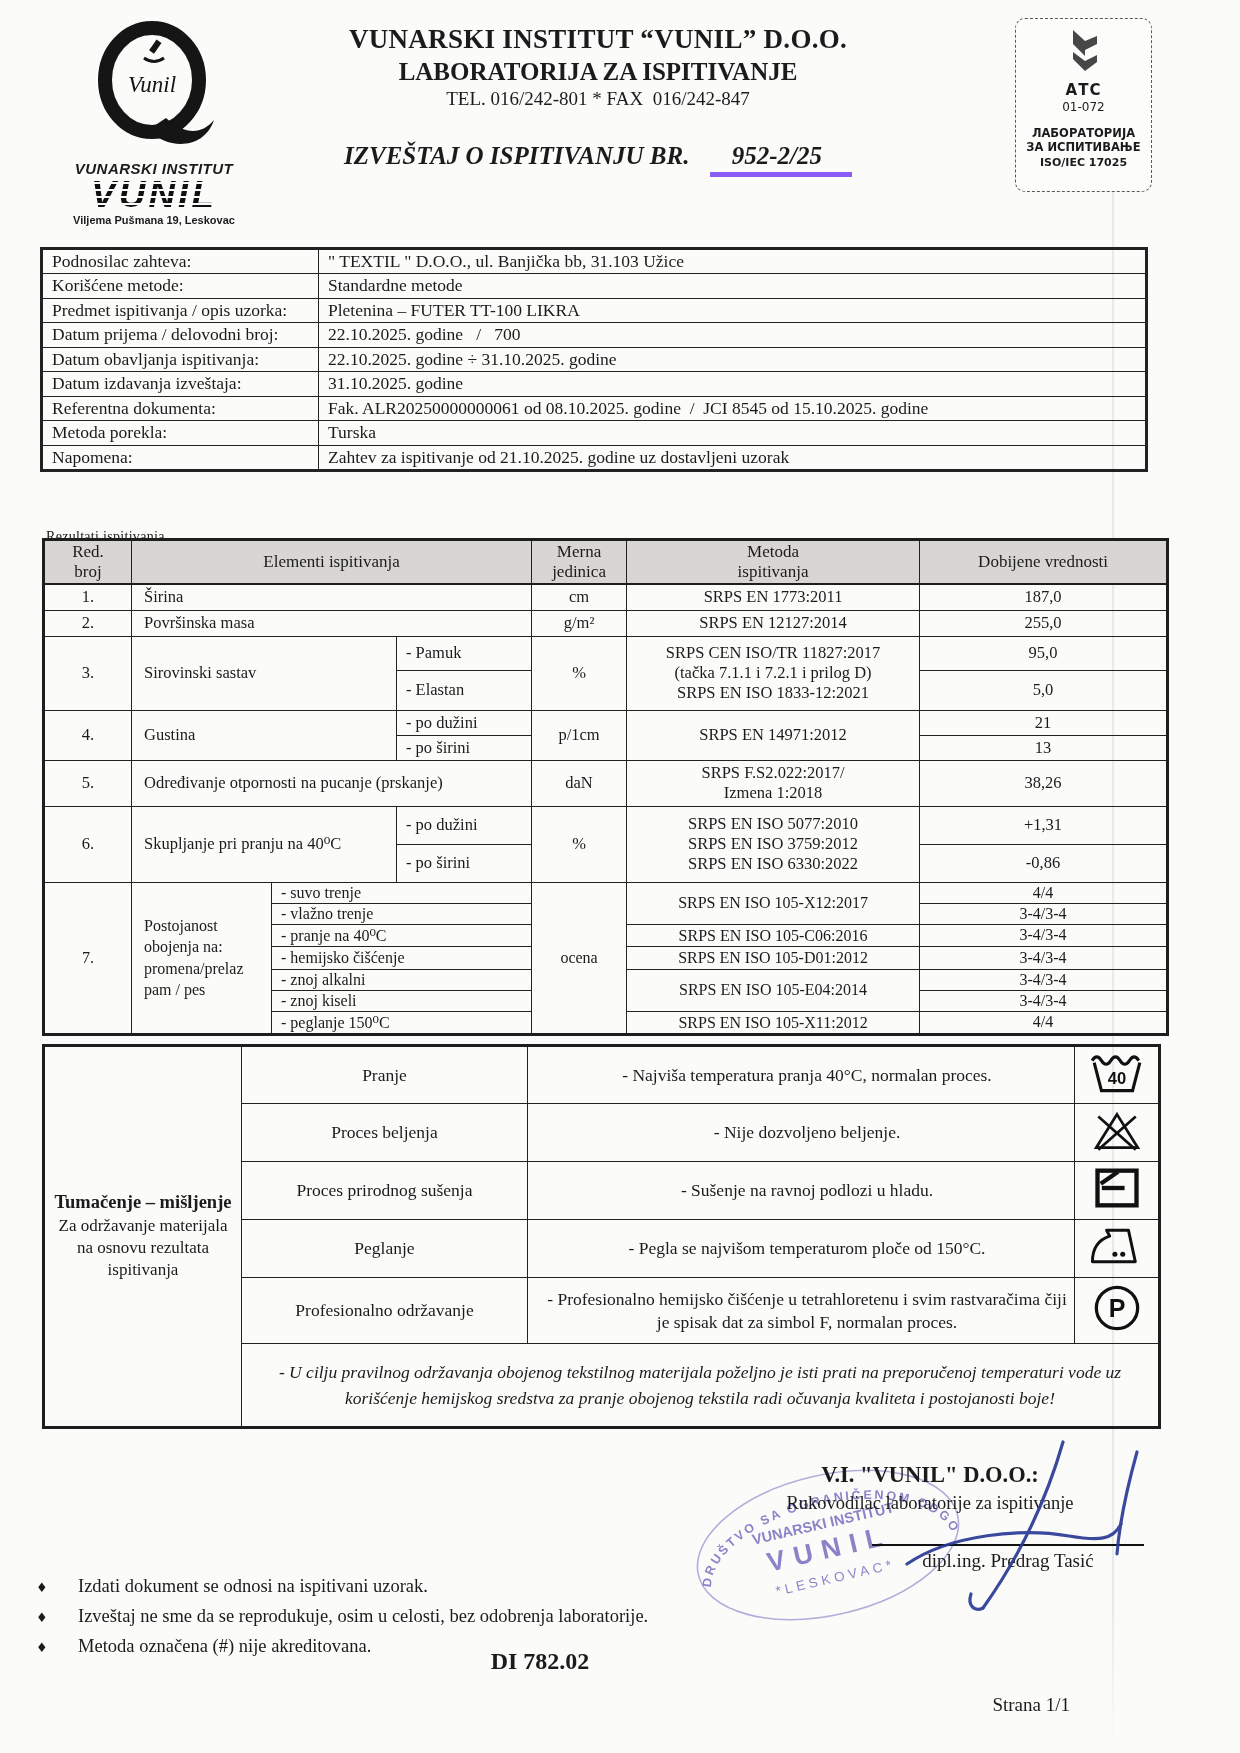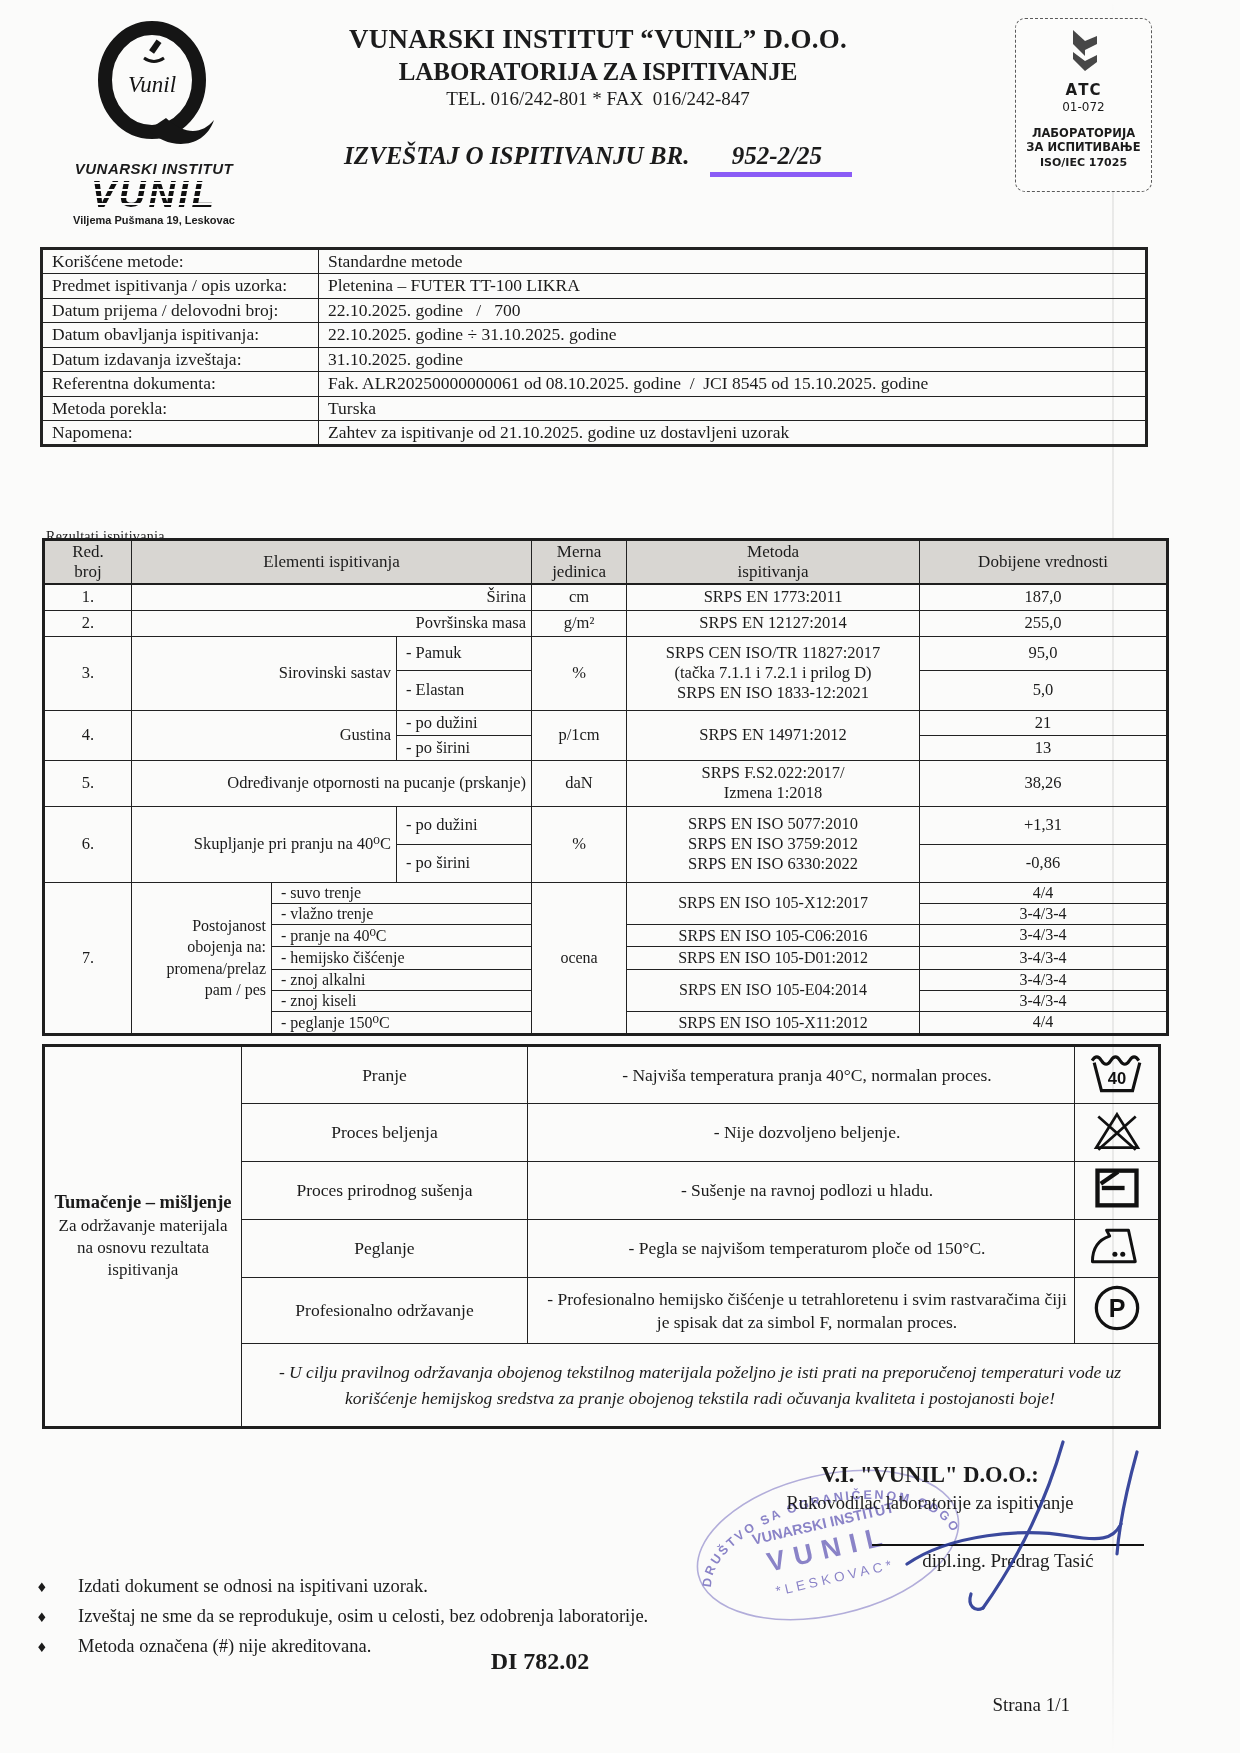--- a/index.html
+++ b/index.html
@@ -47,21 +47,21 @@
   .info-table td { border:1.6px solid #222; font-size:17.5px; padding:1px 9px; height:24.5px; }
   .info-table td.lbl { width:277px; }
 
   .results-heading { position:absolute; left:46px; top:529px; font-size:14px; letter-spacing:.3px; }
 
   .results-table { position:absolute; left:42px; top:538px; width:1124px; border:3px solid #1e1e1e; }
   .results-table th, .results-table td { border:1.6px solid #222; font-size:16.5px; padding:1px 5px; }
   .results-table th { background:#d8d6d2; font-weight:normal; font-size:17px; height:44px;
     border-bottom:2.5px solid #1e1e1e; }
   .results-table .c { text-align:center; }
-  .results-table .l { text-align:right; padding-left:12px; }
+  .results-table .l { text-align:left; padding-left:12px; }
   .results-table .sub { text-align:left; padding-left:9px; }
   .results-table .meth { text-align:center; line-height:1.22; }
   tr.h26 > td { height:26px; } tr.h34 > td { height:34px; } tr.h40 > td { height:40px; }
   tr.h25 > td { height:25px; } tr.h46 > td { height:46px; } tr.h38 > td { height:38px; }
   tr.h20 > td { height:20px; font-size:16px; }
   .fast-el { font-size:16.5px; line-height:1.35; }
 
   
   .care-table { position:absolute; left:42px; top:1044px; width:1116px; border:3px solid #1e1e1e; }
   .care-table td { border:1.8px solid #222; font-size:17.5px;text-align:center; }
@@ -141,20 +141,24 @@
       <div>ЛАБОРАТОРИЈА</div>
       <div>ЗА ИСПИТИВАЊЕ</div>
     </div>
     <div class="ats-std">ISO/IEC 17025</div>
   </div>
 </div>
 
 <table class="info-table">
   <tbody>
     <tr>
+        <td class="lbl">Podnosilac zahteva:</td>
+        <td>" TEXTIL " D.O.O., ul. Banjička bb, 31.103 Užice</td>
+      </tr>
+    <tr>
         <td class="lbl">Korišćene metode:</td>
         <td>Standardne metode</td>
       </tr>
     <tr>
         <td class="lbl">Predmet ispitivanja / opis uzorka:</td>
         <td>Pletenina – FUTER TT-100 LIKRA</td>
       </tr>
     <tr>
         <td class="lbl">Datum prijema / delovodni broj:</td>
         <td>22.10.2025. godine&nbsp;&nbsp;&nbsp;/&nbsp;&nbsp;&nbsp;700</td>

